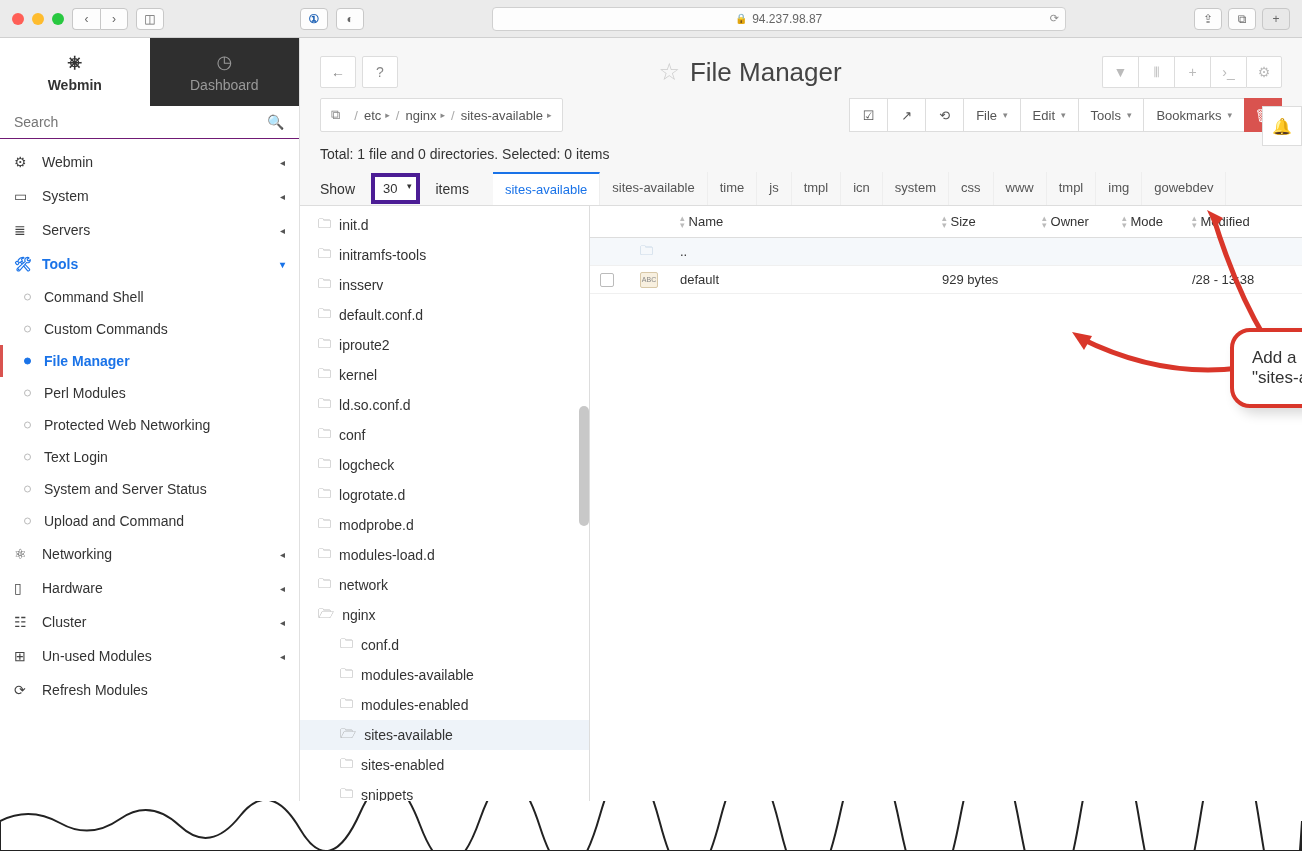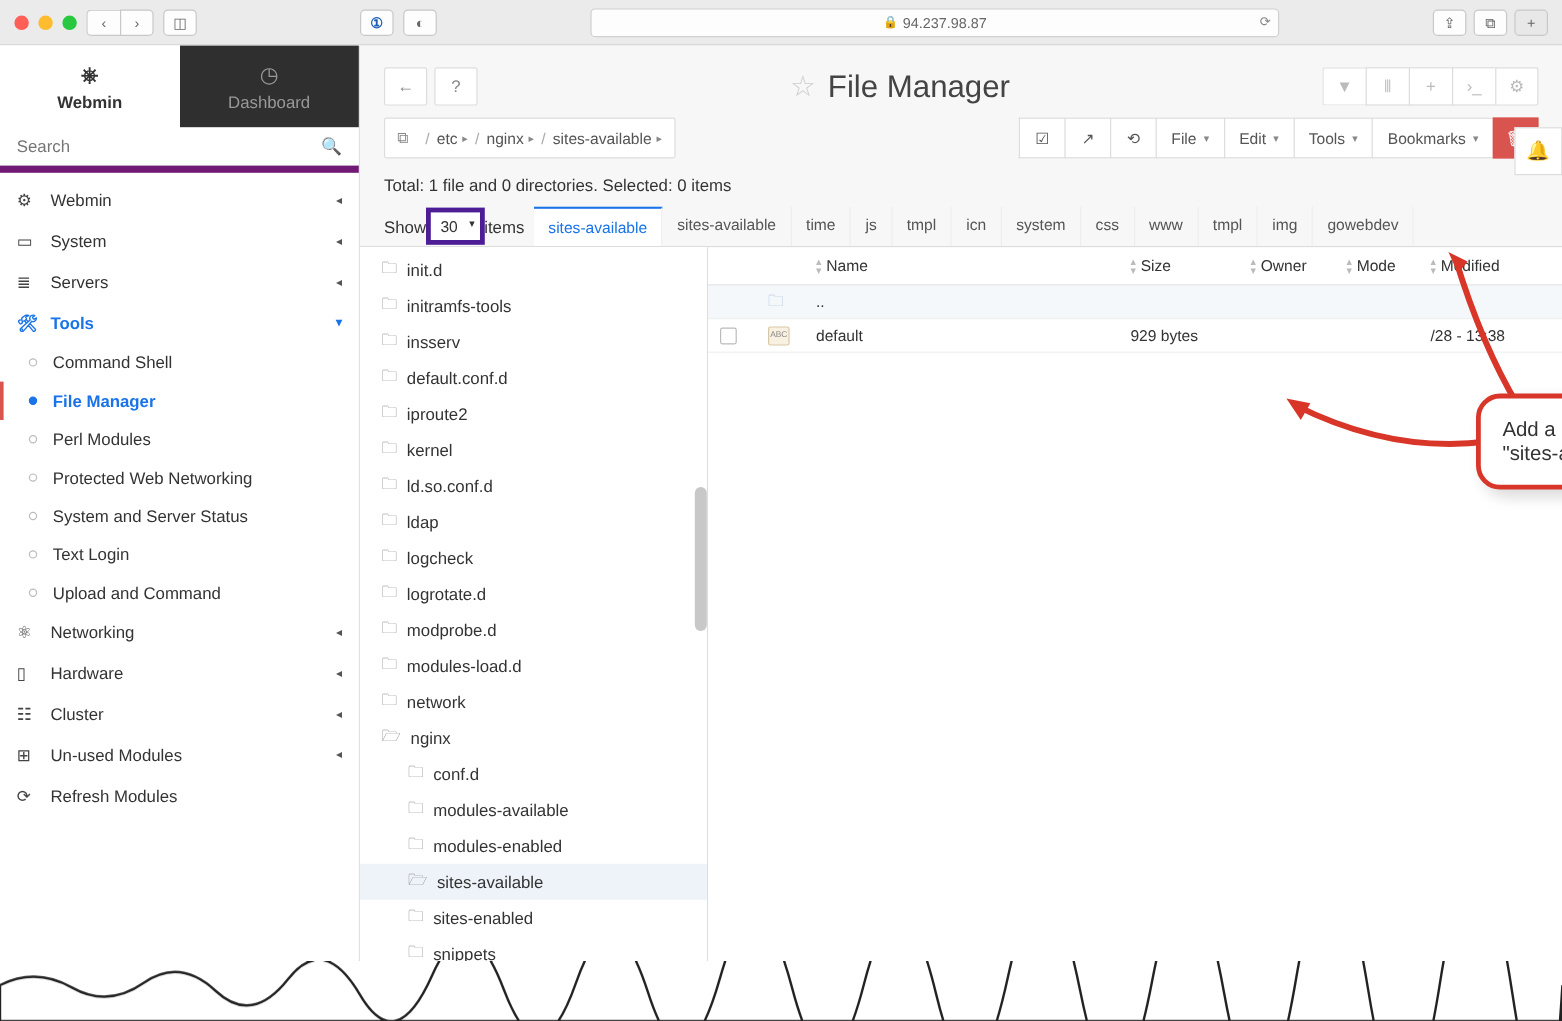--- a/index.html
+++ b/index.html
@@ -24,21 +24,21 @@
 
 .app { display: flex; height: calc(100% - 38px); background: #fff; }
 
 
 .sidebar { width: 300px; background: #fff; border-right: 1px solid #e0e0e0; display: flex; flex-direction: column; }
 .sidebar-tabs { display: flex; height: 68px; }
 .sidebar-tab { flex: 1; display: flex; flex-direction: column; align-items: center; justify-content: center; font-size: 14px; cursor: pointer; gap: 4px; }
 .sidebar-tab.active { background: #fff; color: #333; font-weight: 600; }
 .sidebar-tab.inactive { background: #2f2f2f; color: #999; }
 .sidebar-tab .tab-icon { font-size: 18px; }
-.search-row { display: flex; align-items: center; padding: 8px 14px; border-bottom: 6px solid #701a75; }
+.search-row { display: flex; align-items: center; padding: 8px 14px; border-bottom: 1px solid #701a75; }
 .search-input { flex: 1; border: none; outline: none; font-size: 14px; color: #666; background: transparent; }
 .search-icon { color: #555; font-size: 14px; }
 .nav-list { flex: 1; overflow-y: auto; padding-top: 6px; }
 .nav-item { display: flex; align-items: center; padding: 9px 14px; font-size: 14px; color: #333; cursor: pointer; position: relative; }
 .nav-item .nav-icon { width: 20px; margin-right: 8px; color: #444; font-size: 14px; }
 .nav-item .caret { position: absolute; right: 14px; font-size: 10px; color: #555; }
 .nav-item.expanded { color: #1a73e8; font-weight: 600; }
 .nav-item.expanded .nav-icon { color: #1a73e8; }
 .nav-item.expanded .caret { color: #1a73e8; }
 .nav-subitem { padding: 8px 14px 8px 44px; font-size: 14px; color: #333; cursor: pointer; position: relative; }
@@ -72,21 +72,21 @@
 .tool-btn { height: 34px; padding: 0 12px; border: 1px solid #ddd; background: #fff; font-size: 13px; color: #555; display: flex; align-items: center; gap: 6px; cursor: pointer; border-right: none; }
 .tool-btn:last-child { border-right: 1px solid #ddd; }
 .tool-btn.icon-only { padding: 0; width: 38px; justify-content: center; }
 .tool-btn .dd { font-size: 9px; color: #888; }
 .tool-btn.danger { background: #d9534f; color: #fff; border-color: #d9534f; }
 
 
 .status-row { padding: 4px 20px 10px; font-size: 14px; color: #333; }
 
 
-.show-row { display: flex; align-items: center; padding: 0 20px 0; font-size: 14px; color: #333; gap: 0; border-bottom: 1px solid #ddd; }
+.show-row { display: flex; align-items: center; padding: 0 20px 0; font-size: 14px; color: #333; gap: 16px; border-bottom: 1px solid #ddd; }
 .show-select { border: 4px solid #4c1d95; padding: 4px 18px 4px 8px; font-size: 13px; background: #fff; position: relative; }
 .show-row .items-label { margin-right: 8px; }
 .path-tabs { display: flex; flex: 1; overflow: hidden; }
 .path-tab { padding: 8px 12px; font-size: 13px; color: #555; border-right: 1px solid #eee; cursor: pointer; white-space: nowrap; }
 .path-tab.active { border-top: 2px solid #1a73e8; color: #1a73e8; background: #fff; }
 
 
 .filebrowser { display: flex; flex: 1; overflow: hidden; }
 .tree-panel { width: 290px; border-right: 1px solid #ddd; overflow-y: auto; padding: 4px 0; background: #fff; position: relative; }
 .tree-item { display: flex; align-items: center; padding: 4px 10px 4px 18px; font-size: 14px; color: #333; cursor: pointer; gap: 8px; }
@@ -183,25 +183,26 @@
           <span class="nav-icon">≣</span>
           <span>Servers</span>
           <span class="caret">◂</span>
         </div>
       <div class="nav-item expanded">
           <span class="nav-icon">🛠</span>
           <span>Tools</span>
           <span class="caret">▾</span>
         </div>
       <div class="nav-subitem">Command Shell</div>
+      <div class="nav-subitem">Custom Commands</div>
       <div class="nav-subitem active active-bar">File Manager</div>
       <div class="nav-subitem">Perl Modules</div>
       <div class="nav-subitem">Protected Web Networking</div>
+      <div class="nav-subitem">Text Login</div>
       <div class="nav-subitem">System and Server Status</div>
-      <div class="nav-subitem">Text Login</div>
       <div class="nav-subitem">Upload and Command</div>
       <div class="nav-item">
           <span class="nav-icon">⚛</span>
           <span>Networking</span>
           <span class="caret">◂</span>
         </div>
       <div class="nav-item">
           <span class="nav-icon">▯</span>
           <span>Hardware</span>
           <span class="caret">◂</span>
@@ -328,21 +329,21 @@
         <div class="tree-item">
             <span class="folder-icon">🗀</span>
             <span>kernel</span>
           </div>
         <div class="tree-item">
             <span class="folder-icon">🗀</span>
             <span>ld.so.conf.d</span>
           </div>
         <div class="tree-item">
             <span class="folder-icon">🗀</span>
-            <span>ldap</span>
+            <span>conf</span>
           </div>
         <div class="tree-item">
             <span class="folder-icon">🗀</span>
             <span>logcheck</span>
           </div>
         <div class="tree-item">
             <span class="folder-icon">🗀</span>
             <span>logrotate.d</span>
           </div>
         <div class="tree-item">

